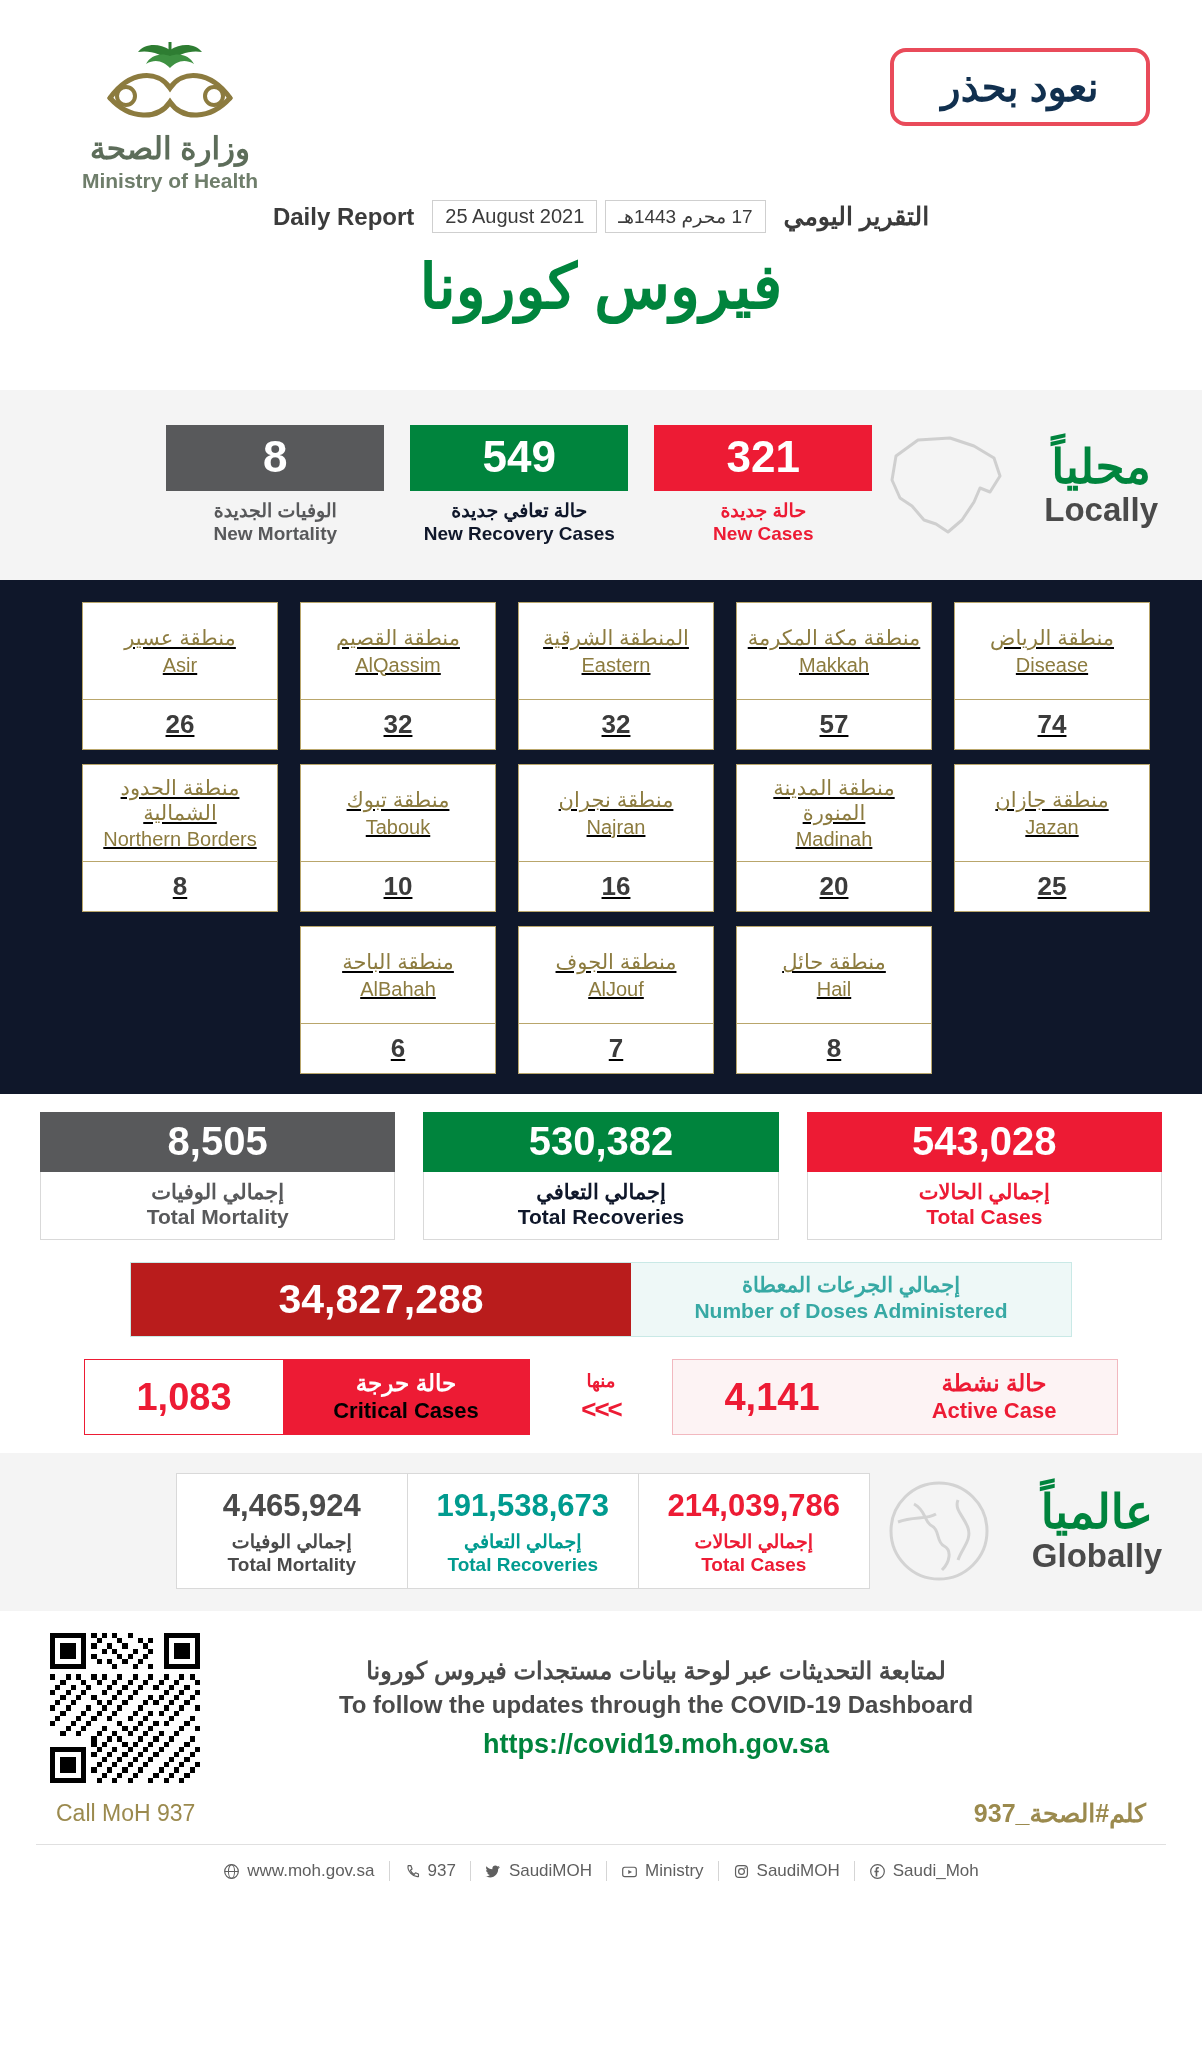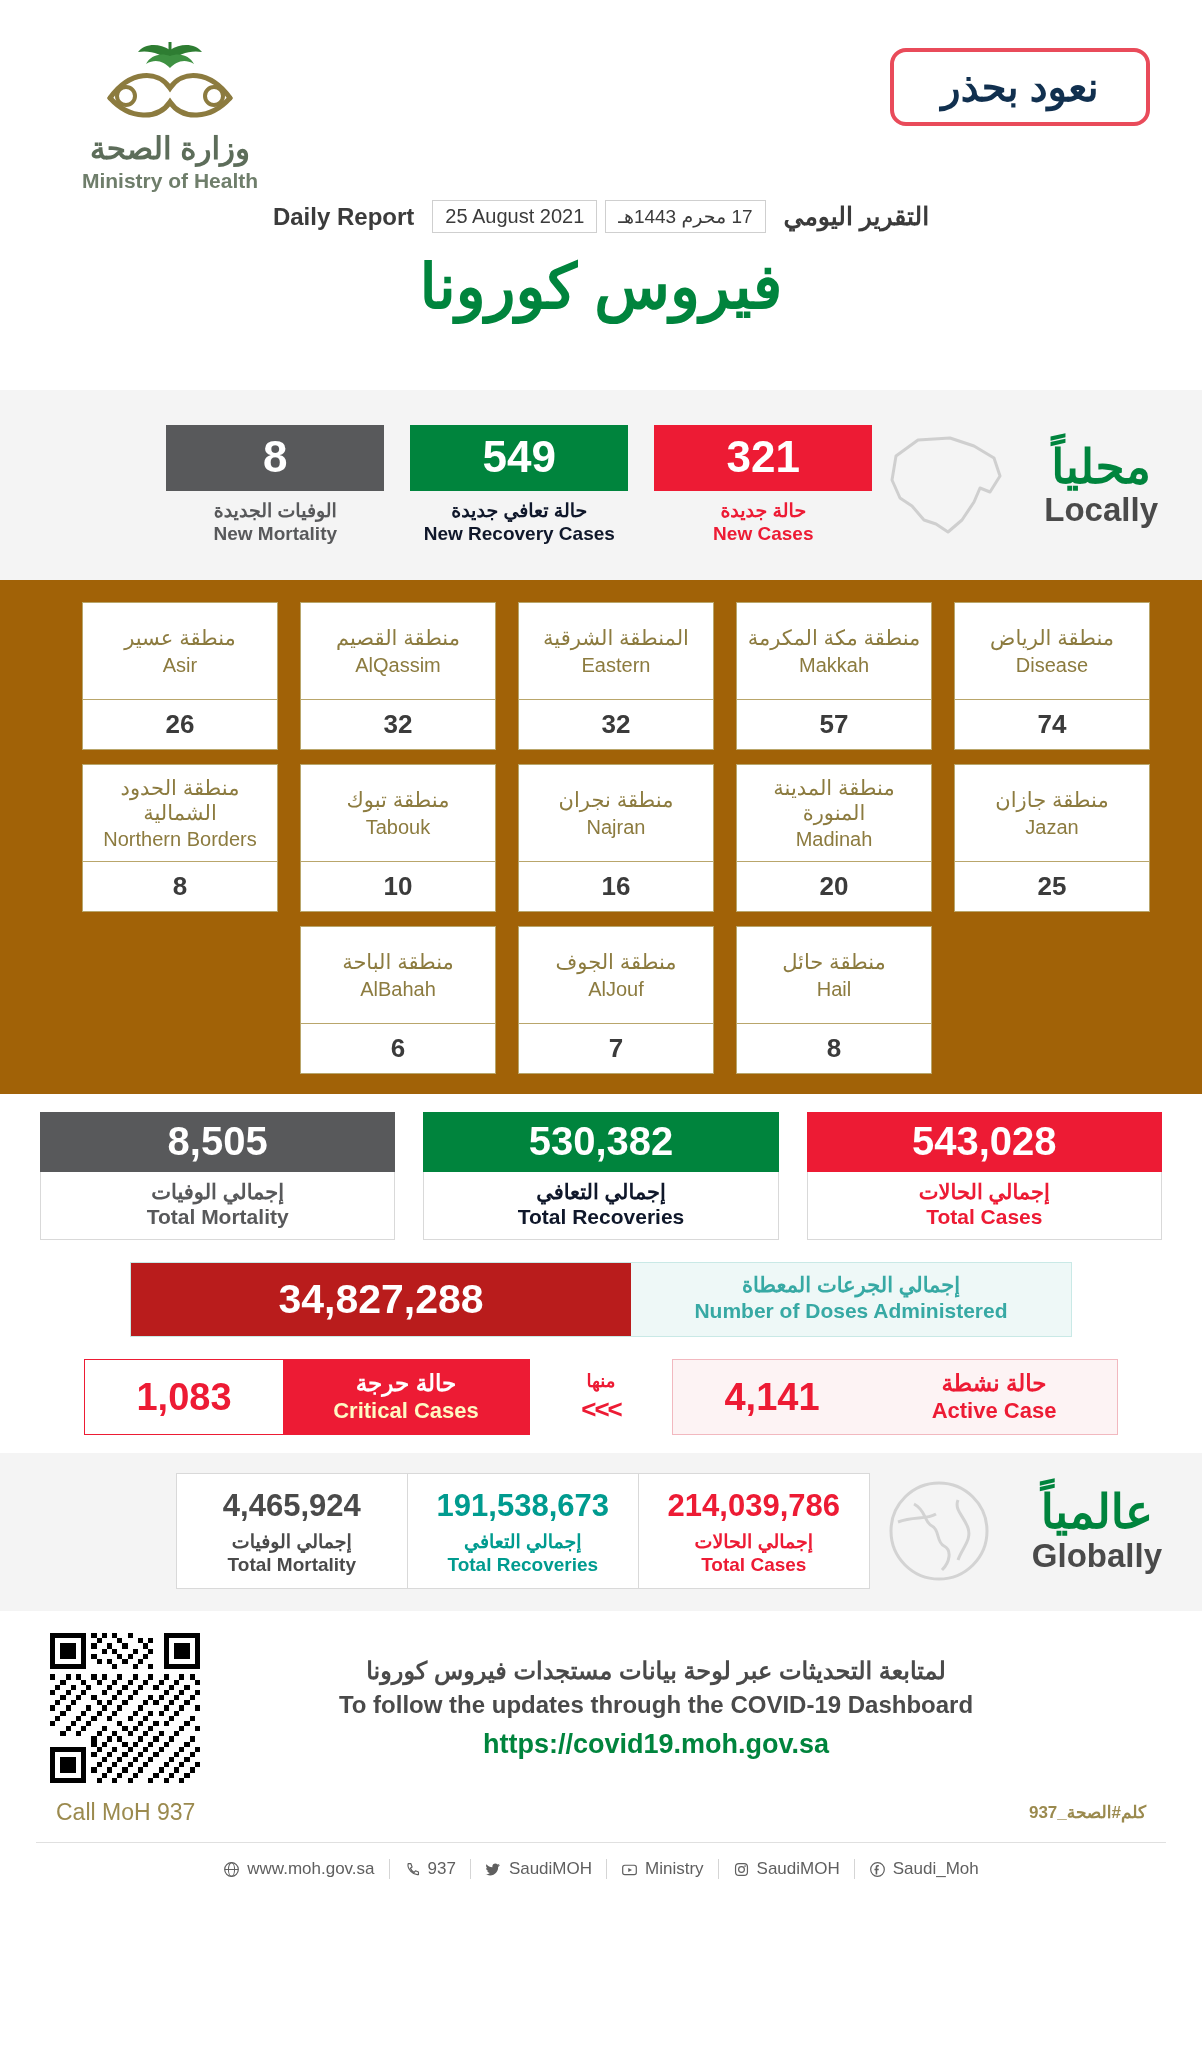--- a/index.html
+++ b/index.html
@@ -108,21 +108,21 @@
   .stat-tile .num.dark { background: #58595b; }
   .stat-tile .num.green { background: #00843d; }
   .stat-tile .num.red { background: #ed1b34; }
   .stat-tile .lab-ar { font-size: 19px; font-weight: bold; direction: rtl; margin-top: 8px; }
   .stat-tile .lab-en { font-size: 19px; font-weight: bold; margin-top: 1px; }
   .c-dark { color: #58595b; }
   .c-green { color: #0f172a; }
   .c-red { color: #ed1b34; }
 
   
-  .regions { padding: 22px 52px 6px 52px; background: #a16207; }
+  .regions { padding: 22px 52px 6px 52px; background: #0f172a; text-decoration: underline; }
   .reg-row { display: flex; justify-content: flex-end; gap: 22px; margin-bottom: 14px; }
   .reg-card {
     width: 196px;
     border: 1px solid #b9a66b;
     background: #fff;
   }
   .reg-name {
     height: 96px;
     display: flex; flex-direction: column; align-items: center; justify-content: center;
     padding: 4px;
@@ -212,21 +212,21 @@
   .follow { flex: 1; text-align: center; padding-right: 40px; }
   .follow-ar { font-size: 24px; color: #4a4a4a; font-weight: bold; direction: rtl; }
   .follow-en { font-size: 24px; color: #4a4a4a; font-weight: bold; margin-top: 6px; }
   .follow-url { font-size: 27px; color: #00843d; font-weight: bold; margin-top: 10px; }
 
   .call-row {
     display: flex; align-items: center; justify-content: space-between;
     padding: 6px 56px 16px 56px;
   }
   .call-en { font-size: 23px; color: #9b8a4e; }
-  .call-ar { font-size: 17px; color: #9b8a4e; font-weight: bold; direction: rtl; }
+  .call-ar { font-size: 25px; color: #9b8a4e; font-weight: bold; direction: rtl; }
 
   .sep { height: 1px; background: #e0e0e0; margin: 0 36px; }
 
   .social {
     display: flex; align-items: center; justify-content: center;
     gap: 0px; padding: 16px 0 22px 0;
     font-size: 17px; color: #5f5f5f;
   }
   .soc-item { display: flex; align-items: center; gap: 7px; padding: 0 14px; border-right: 1px solid #d5d5d5; }
   .soc-item:last-child { border-right: none; }
@@ -437,21 +437,21 @@
         <div class="doses-en">Number of Doses Administered</div>
       </div>
     </div>
   </div>
 
   <div class="ca-wrap">
     <div class="ca-box critical">
       <div class="ca-num onwhite">1,083</div>
       <div class="ca-lab" style="background:#ed1b34;">
         <div class="ca-ar" style="color:#fff;">حالة حرجة</div>
-        <div class="ca-en" style="color:#fef9c3;">Critical Cases</div>
+        <div class="ca-en" style="color:#000000;">Critical Cases</div>
       </div>
     </div>
 
     <div class="mnha">
       <div class="mnha-ar">منها</div>
       <div class="mnha-arrow">&lt;&lt;&lt;</div>
     </div>
 
     <div class="ca-box active">
       <div class="ca-num onwhite">4,141</div>

